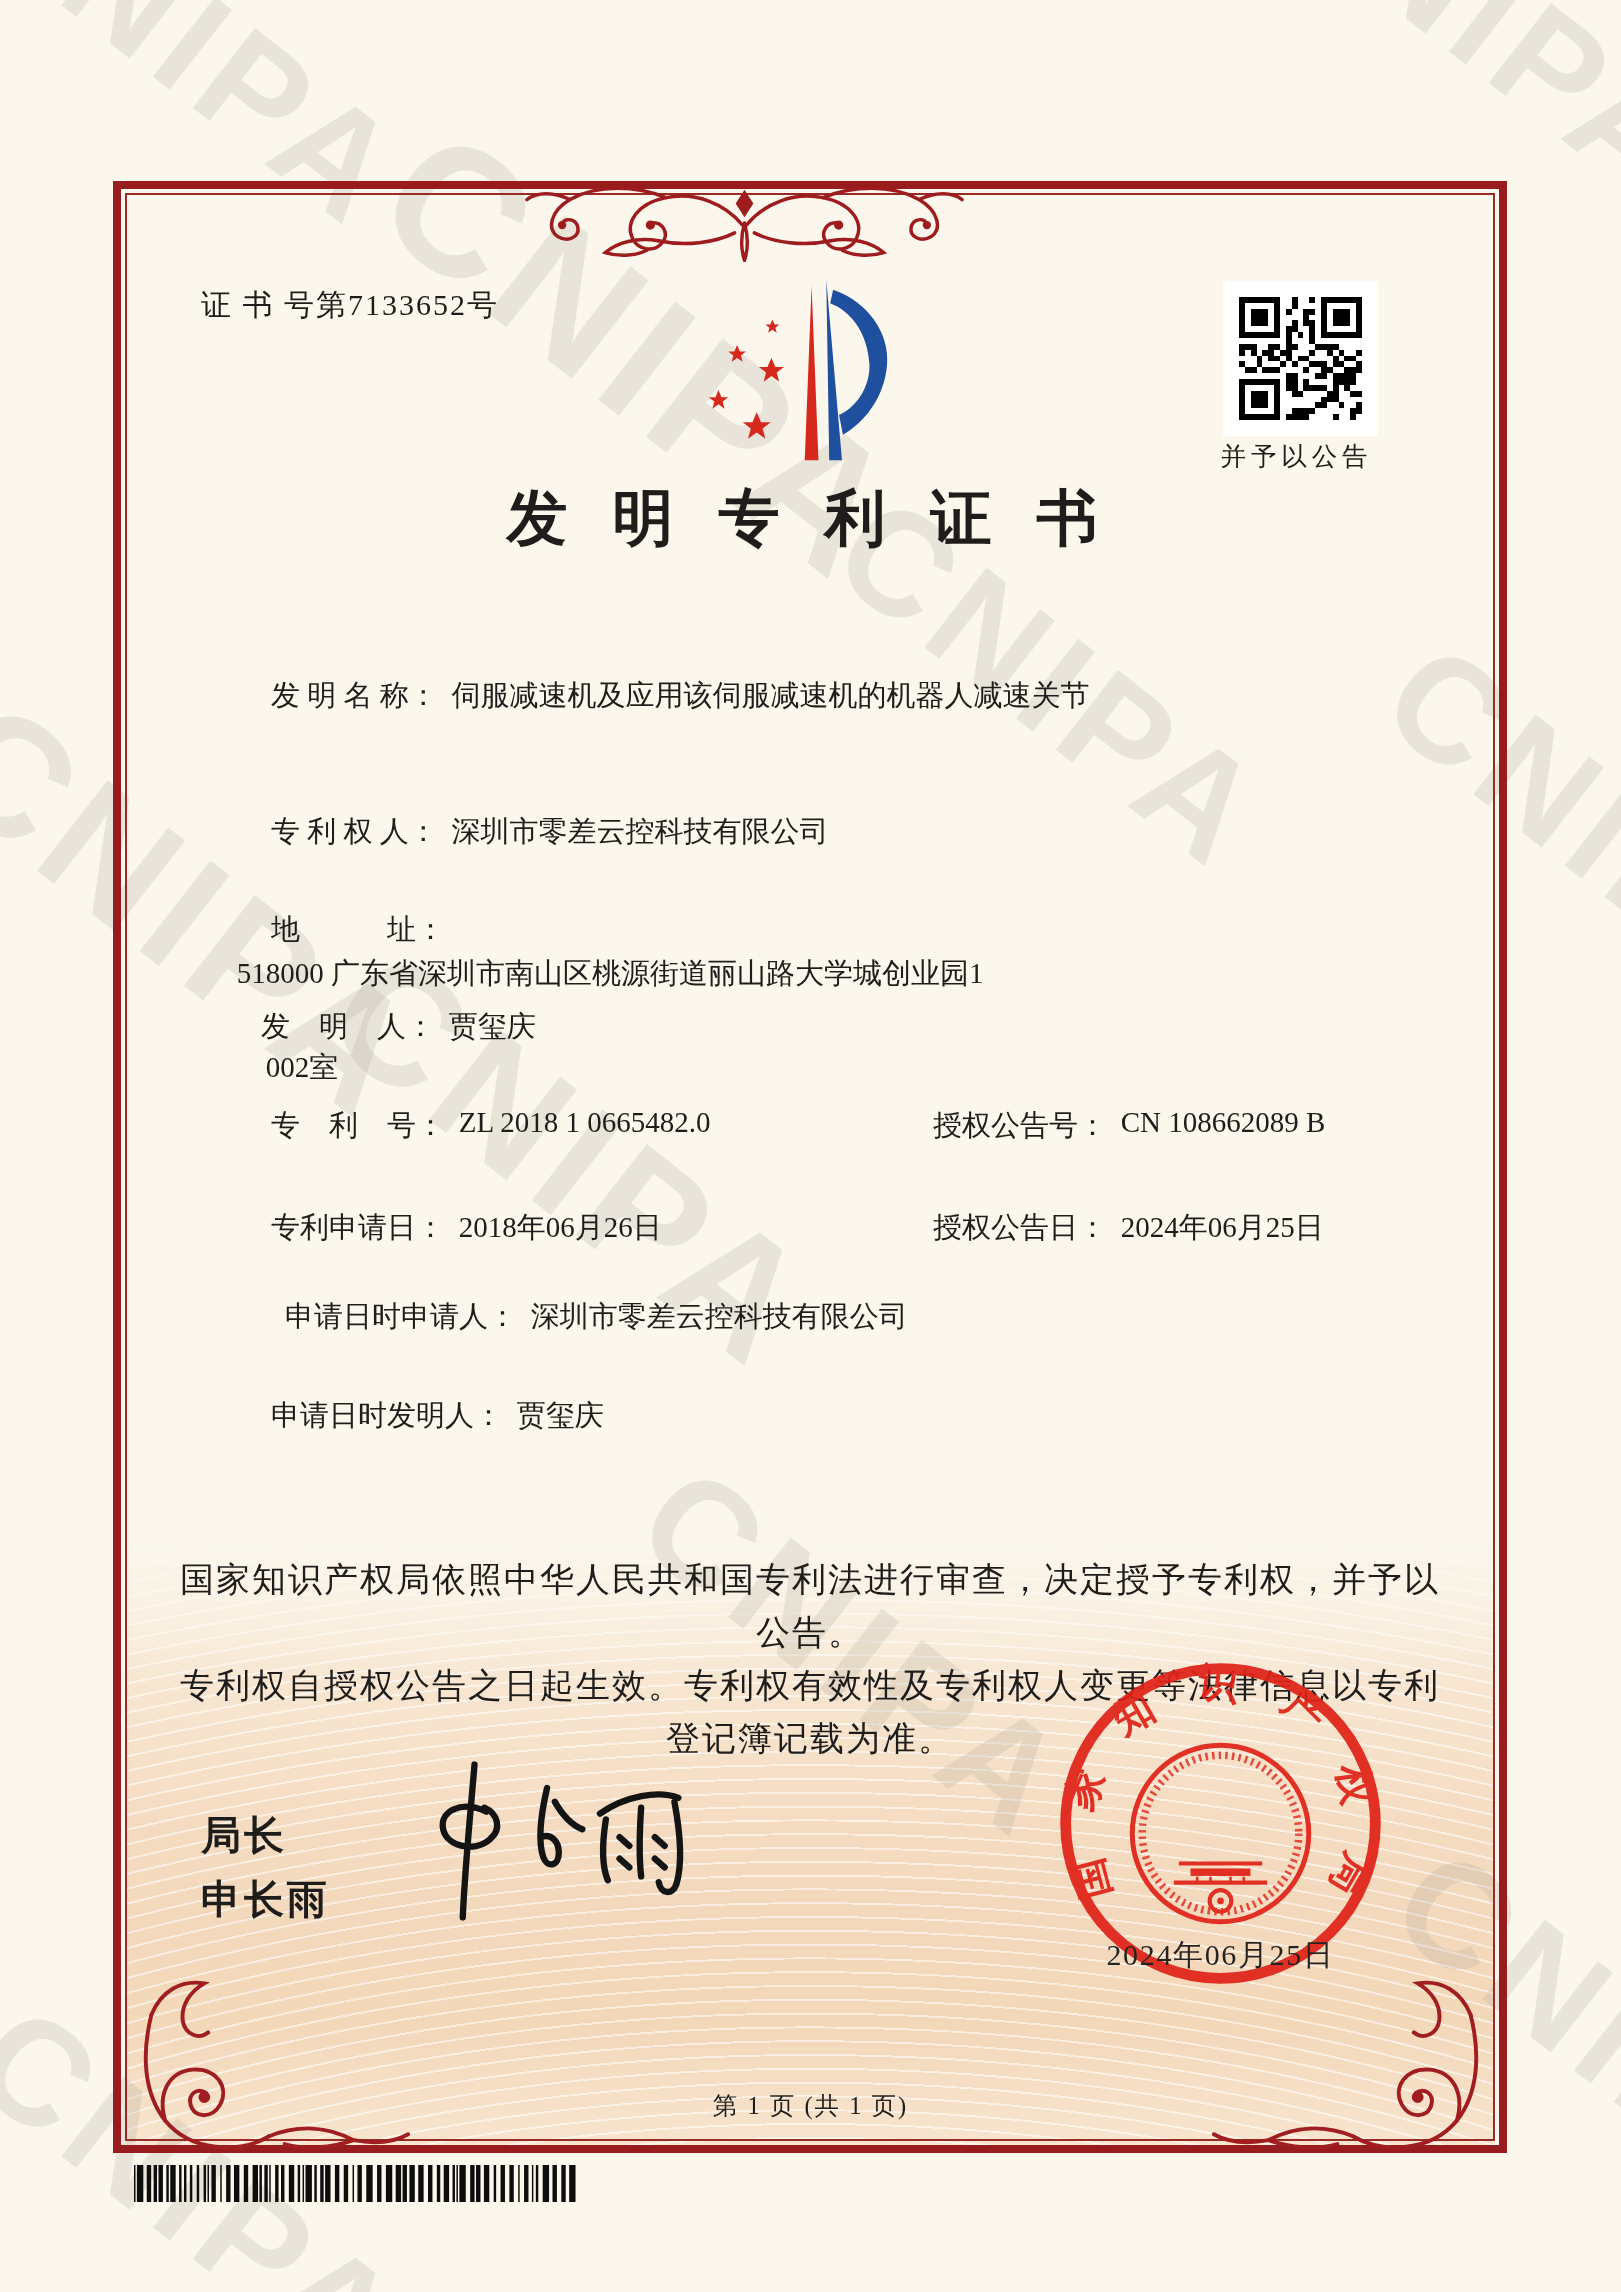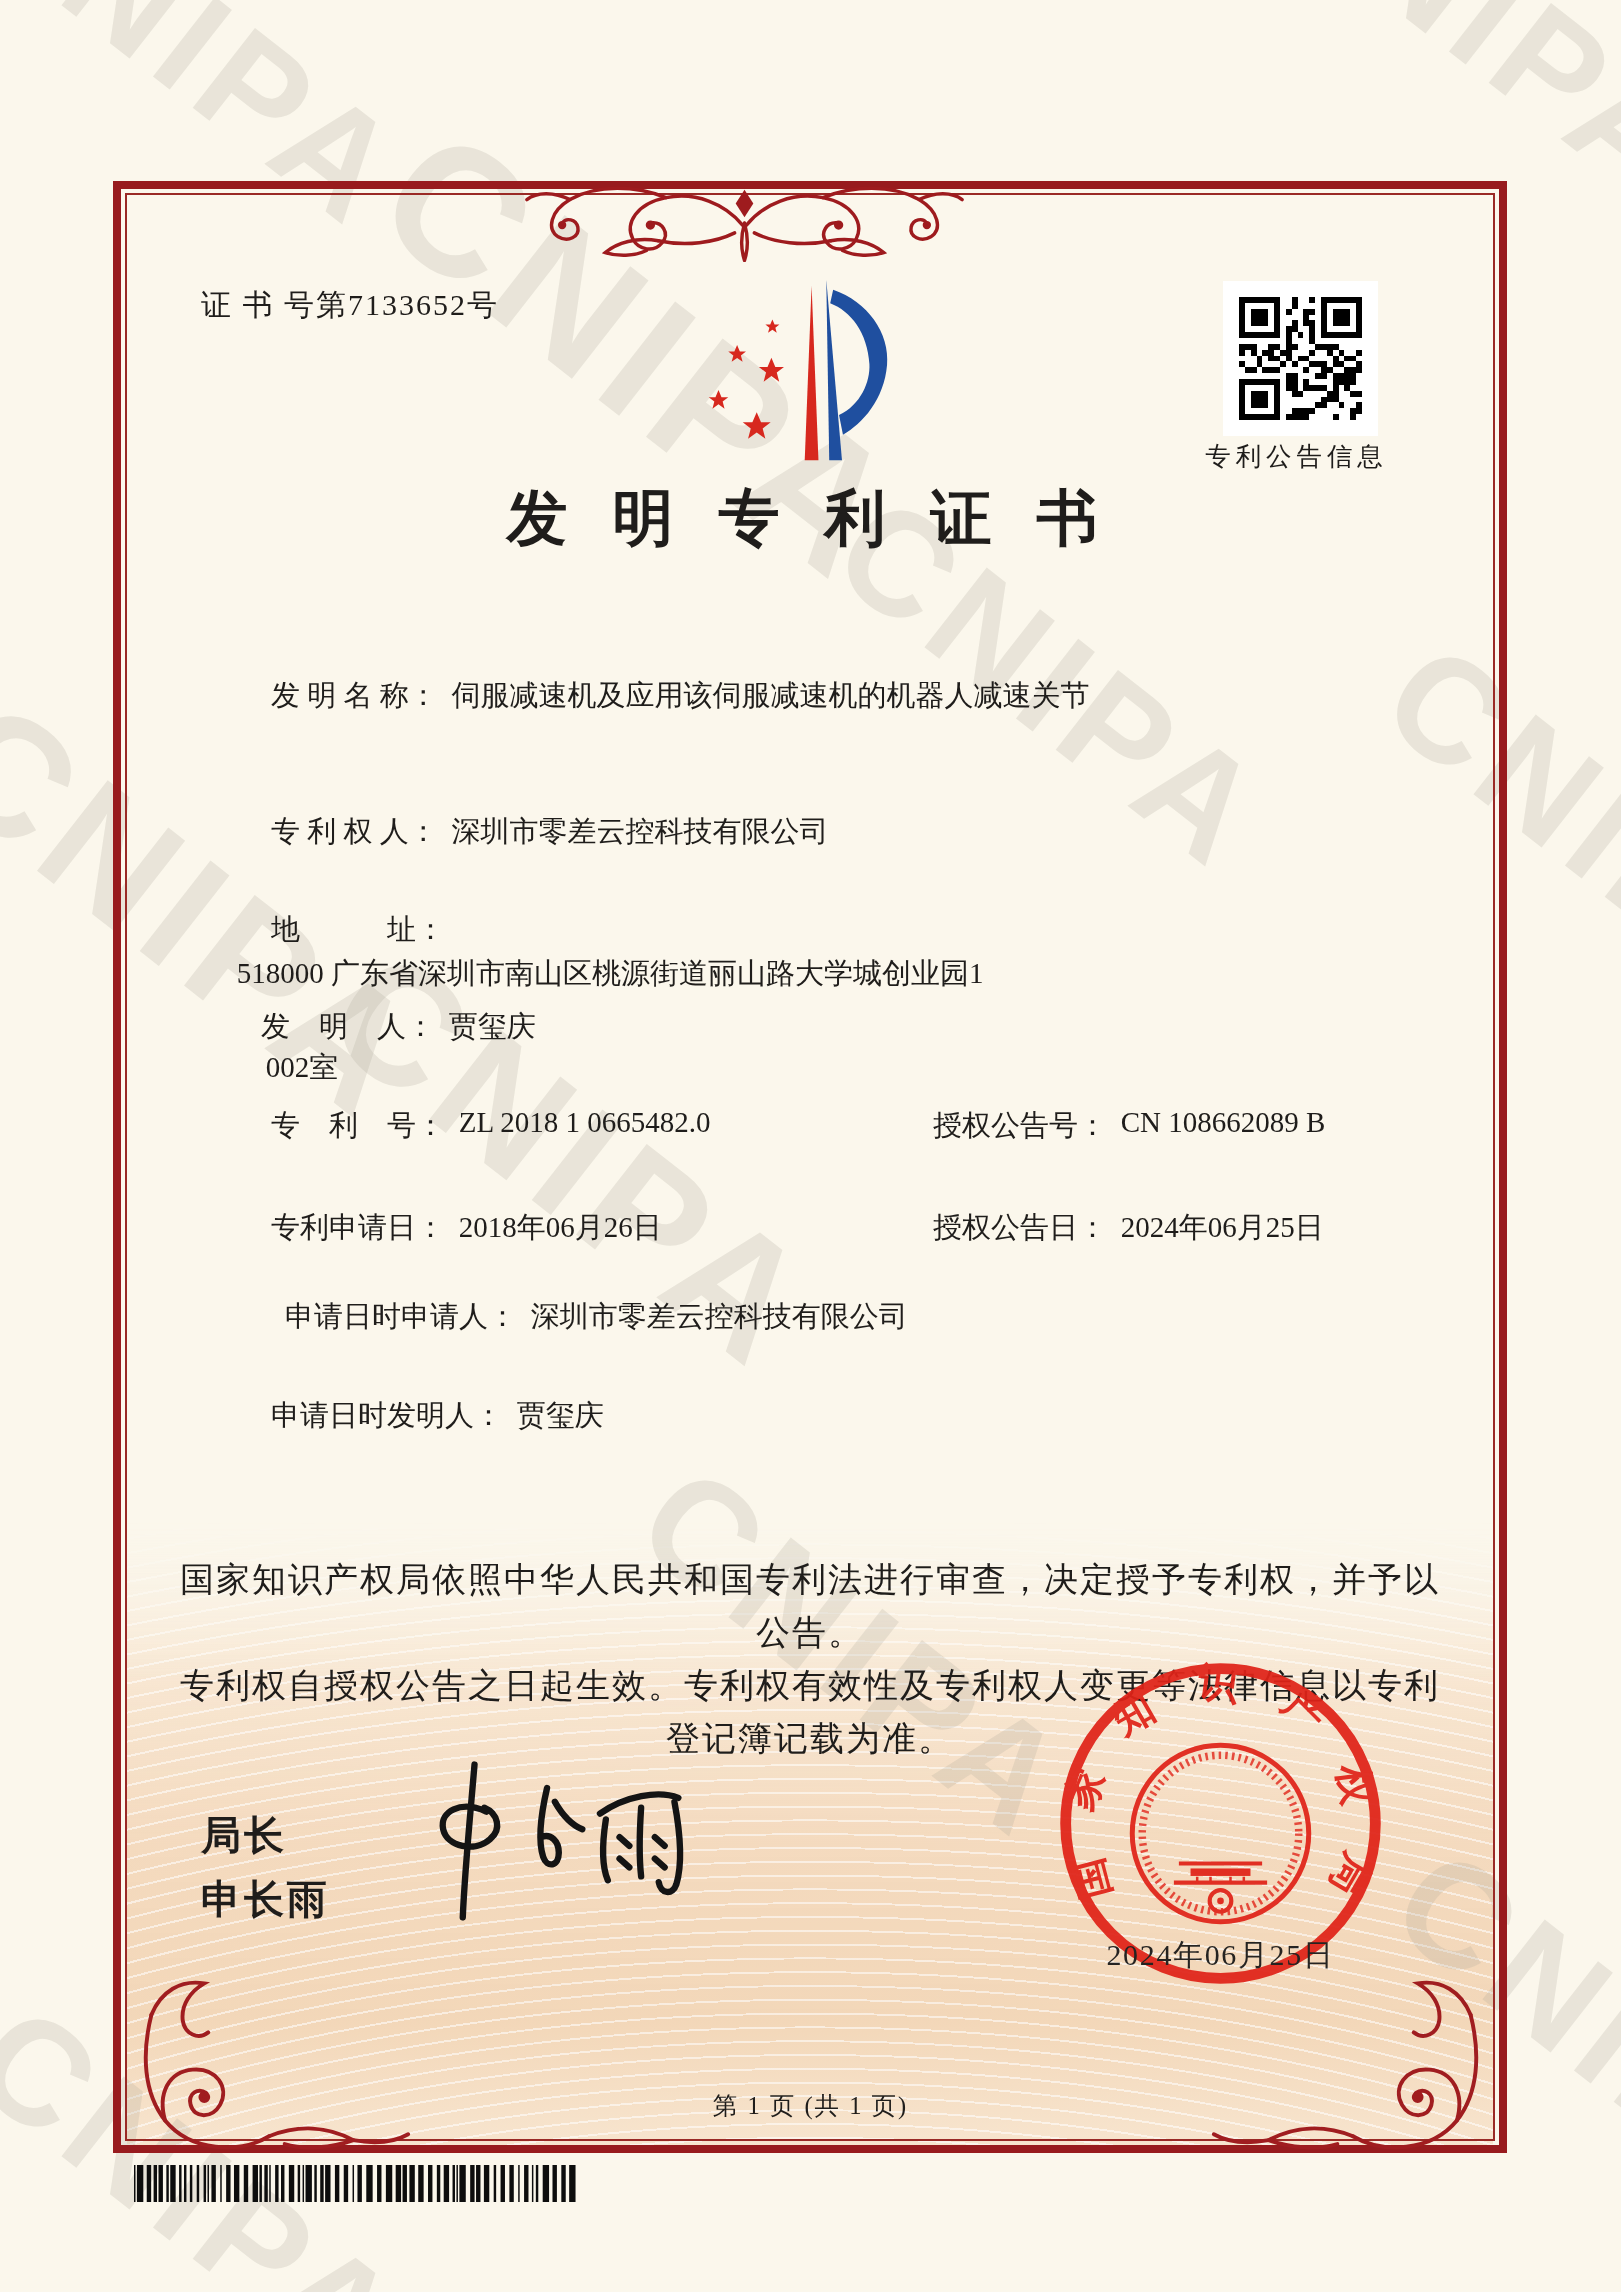--- a/index.html
+++ b/index.html
@@ -253,21 +253,21 @@
         <rect x="1" y="1" width="5" height="5" fill="#fff"></rect>
         <rect x="2" y="2" width="3" height="3" fill="#000"></rect>
         <rect x="14" y="0" width="7" height="7" fill="#000"></rect>
         <rect x="15" y="1" width="5" height="5" fill="#fff"></rect>
         <rect x="16" y="2" width="3" height="3" fill="#000"></rect>
         <rect x="0" y="14" width="7" height="7" fill="#000"></rect>
         <rect x="1" y="15" width="5" height="5" fill="#fff"></rect>
         <rect x="2" y="16" width="3" height="3" fill="#000"></rect>
       </svg>
   </div>
-  <div class="qr-caption">专利公告信息</div>
+  <div class="qr-caption">并予以公告</div>
 
   <h1 class="title" style="margin:0;">发明专利证书</h1>
 
   <div class="frow" style="left:223px;top:676px;">
     <span class="lab">发 明 名 称：</span>
     <span class="val">伺服减速机及应用该伺服减速机的机器人减速关节</span>
   </div>
 
   <div class="frow" style="left:223px;top:812px;">
     <span class="lab">专 利 权 人：</span>

